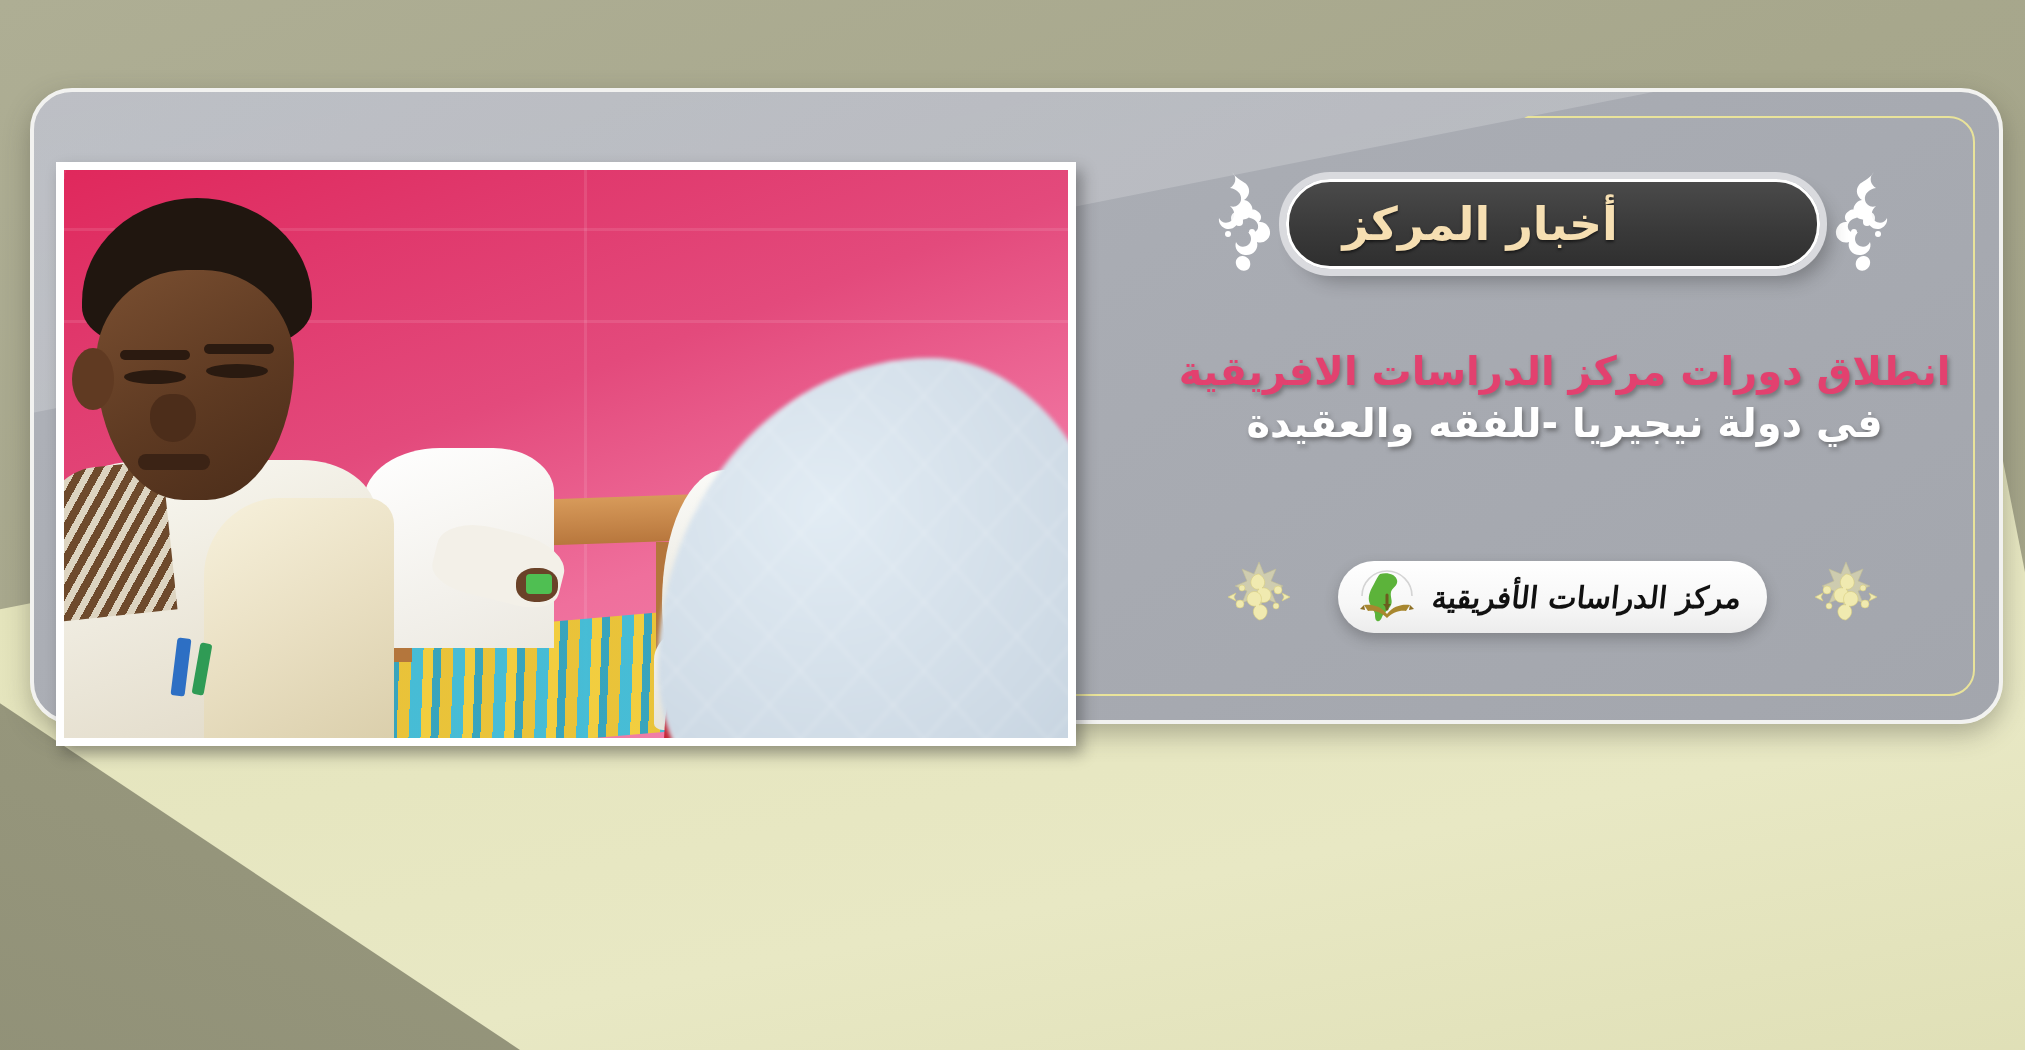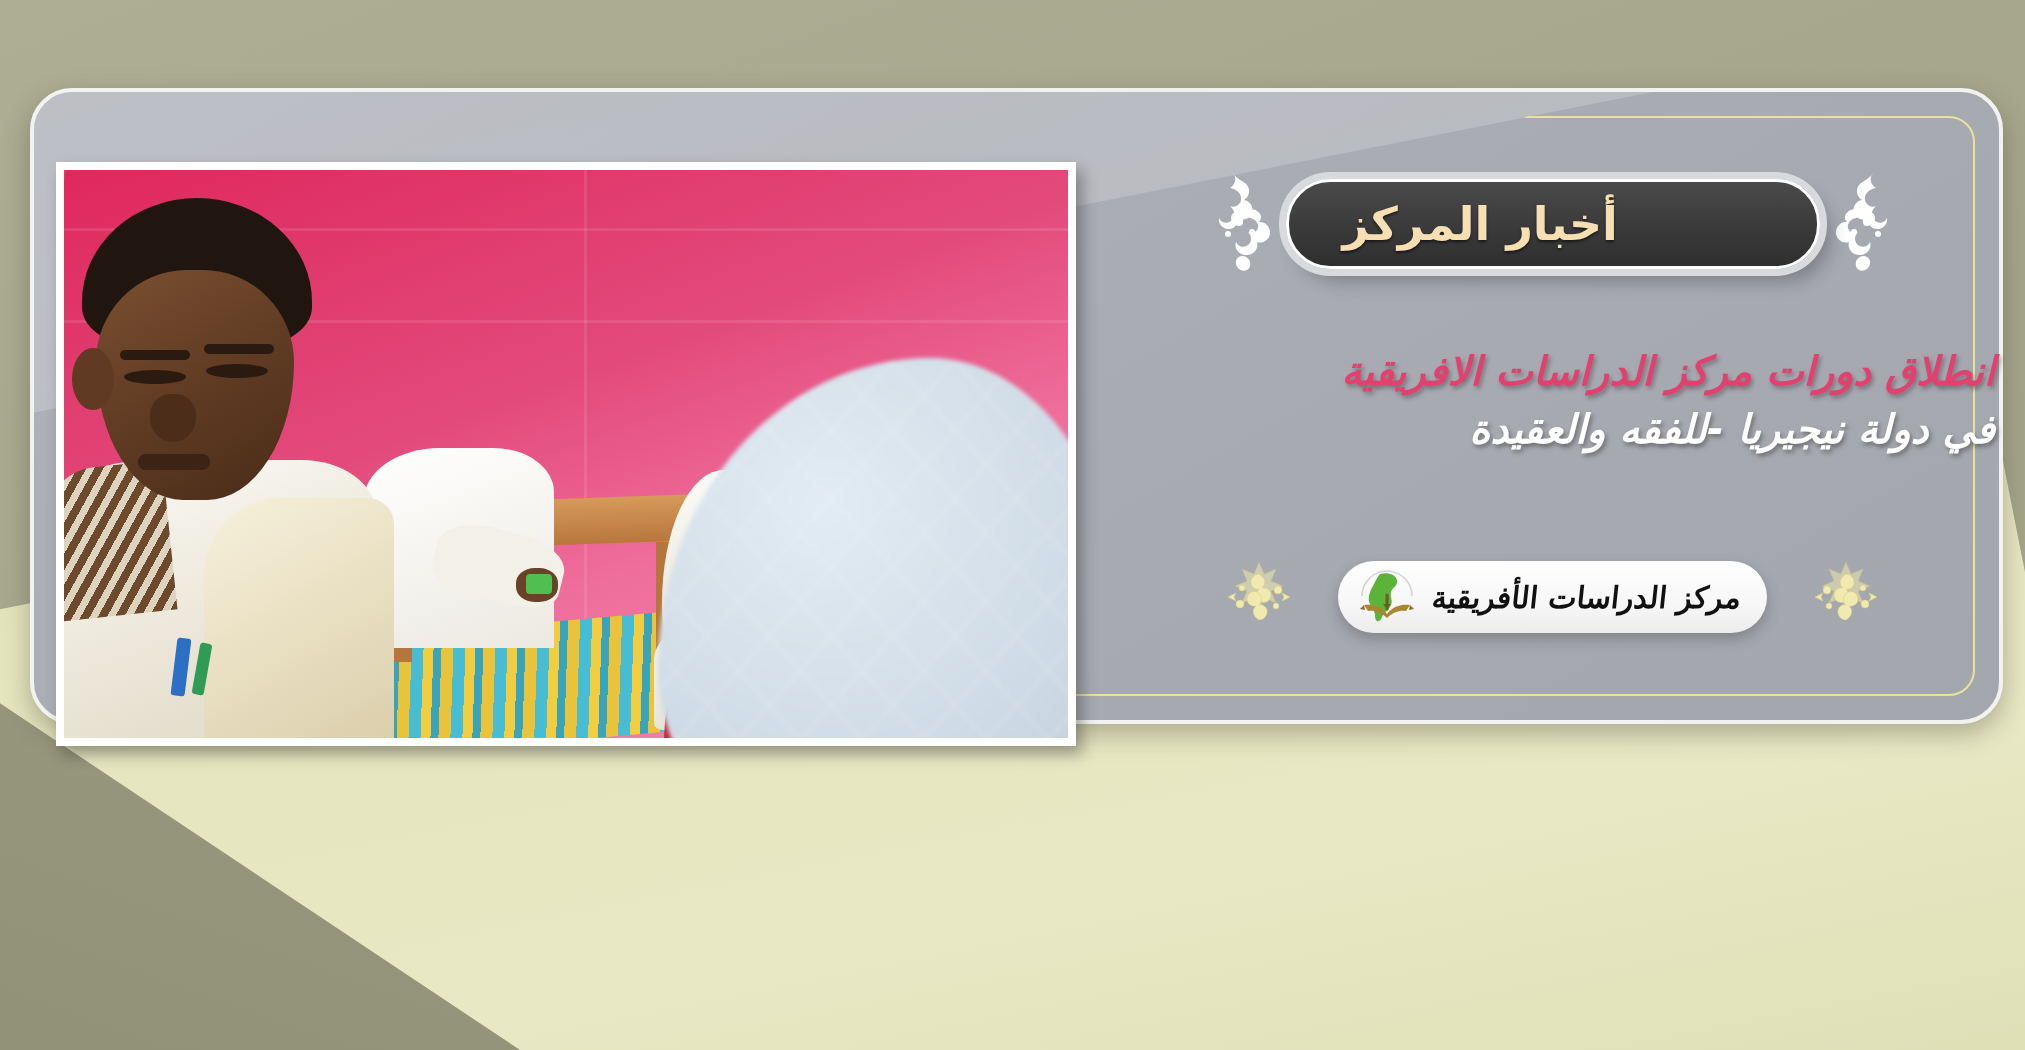--- a/index.html
+++ b/index.html
@@ -184,28 +184,28 @@
     border:3px solid #ffffff;
     box-shadow:0 0 0 4px rgba(255,255,255,.0),0 0 0 7px #d9dade,10px 12px 18px rgba(40,40,40,.33);
     padding:0 54px;
   }
   .badge-text{
     color:#f6dfb2;font-size:46px;font-weight:bold;letter-spacing:.5px;
     text-shadow:0 2px 3px rgba(0,0,0,.55);
     white-space:nowrap;line-height:1;
   }
 
-  .headline{position:absolute;top:258px;left:0;width:100%;text-align:right;font-style:italic;}
+  .headline{position:absolute;top:258px;left:12px;width:100%;text-align:center;}
   .hl1{
     font-size:40px;font-weight:bold;color:#e2416f;line-height:1.25;
     text-shadow:2px 3px 4px rgba(60,60,60,.45);
     white-space:nowrap;
   }
   .hl2{
-    font-size:40px;font-weight:bold;color:#ffffff;line-height:1.35;margin-top:6px;
+    font-size:40px;font-weight:bold;color:#ffffff;line-height:1.35;
     text-shadow:2px 3px 4px rgba(60,60,60,.5);
     white-space:nowrap;
   }
 
   .logo-row{position:absolute;top:470px;left:0;width:100%;display:flex;align-items:center;justify-content:center;gap:40px;}
   .orn-gold{width:78px;height:78px;flex:none;}
   .logo-pill{
     display:flex;align-items:center;gap:14px;
     background:linear-gradient(180deg,#ffffff 0%,#f7f7f7 60%,#ececec 100%);
     border-radius:46px;padding:10px 26px 10px 18px;height:72px;box-sizing:border-box;

